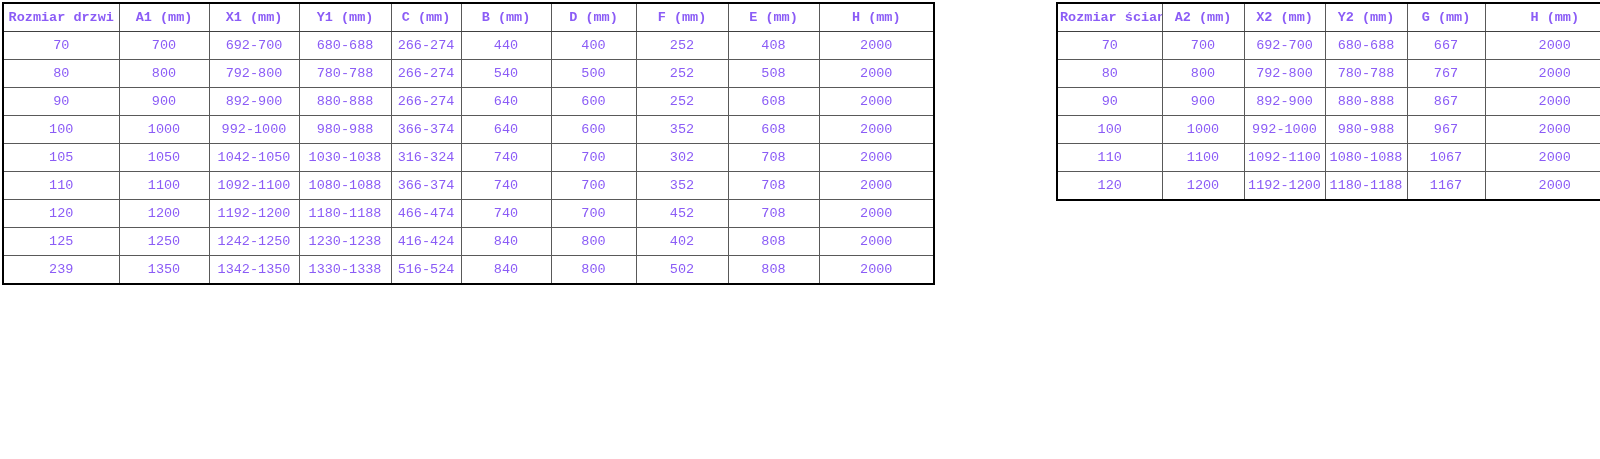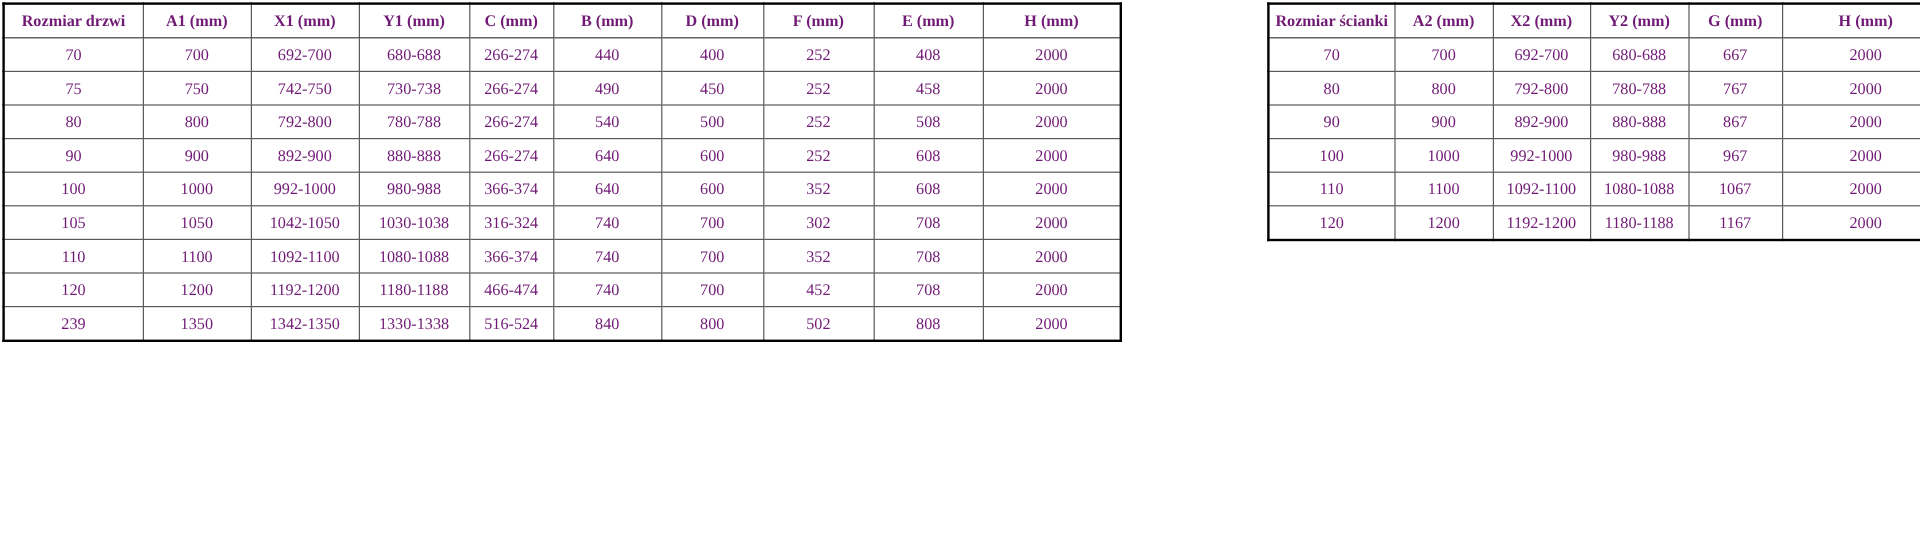--- a/index.html
+++ b/index.html
@@ -5,22 +5,22 @@
   html, body {
     margin: 0;
     padding: 0;
     background: #ffffff;
   }
   .canvas {
     position: relative;
     width: 1600px;
     height: 459px;
     background: #ffffff;
-    font-family: Liberation Serif, serif;
-    color: #701a75;
+    font-family: Liberation Mono, monospace;
+    color: #8b5cf6;
   }
   table.spec {
     position: absolute;
     top: 2px;
     border-collapse: collapse;
     table-layout: fixed;
     border: 2px solid #000000;
   }
   table.spec.left  { left: 2px;    width: 931px; }
   table.spec.right { left: 1025px; width: 568px; margin-left: 31px; }
@@ -79,32 +79,20 @@
           <td>692-700</td>
           <td>680-688</td>
           <td>266-274</td>
           <td>440</td>
           <td>400</td>
           <td>252</td>
           <td>408</td>
           <td>2000</td>
         </tr>
         <tr>
-          <td>75</td>
-          <td>750</td>
-          <td>742-750</td>
-          <td>730-738</td>
-          <td>266-274</td>
-          <td>490</td>
-          <td>450</td>
-          <td>252</td>
-          <td>458</td>
-          <td>2000</td>
-        </tr>
-        <tr>
           <td>80</td>
           <td>800</td>
           <td>792-800</td>
           <td>780-788</td>
           <td>266-274</td>
           <td>540</td>
           <td>500</td>
           <td>252</td>
           <td>508</td>
           <td>2000</td>
@@ -160,20 +148,32 @@
         <tr>
           <td>120</td>
           <td>1200</td>
           <td>1192-1200</td>
           <td>1180-1188</td>
           <td>466-474</td>
           <td>740</td>
           <td>700</td>
           <td>452</td>
           <td>708</td>
+          <td>2000</td>
+        </tr>
+        <tr>
+          <td>125</td>
+          <td>1250</td>
+          <td>1242-1250</td>
+          <td>1230-1238</td>
+          <td>416-424</td>
+          <td>840</td>
+          <td>800</td>
+          <td>402</td>
+          <td>808</td>
           <td>2000</td>
         </tr>
         <tr>
           <td>239</td>
           <td>1350</td>
           <td>1342-1350</td>
           <td>1330-1338</td>
           <td>516-524</td>
           <td>840</td>
           <td>800</td>

